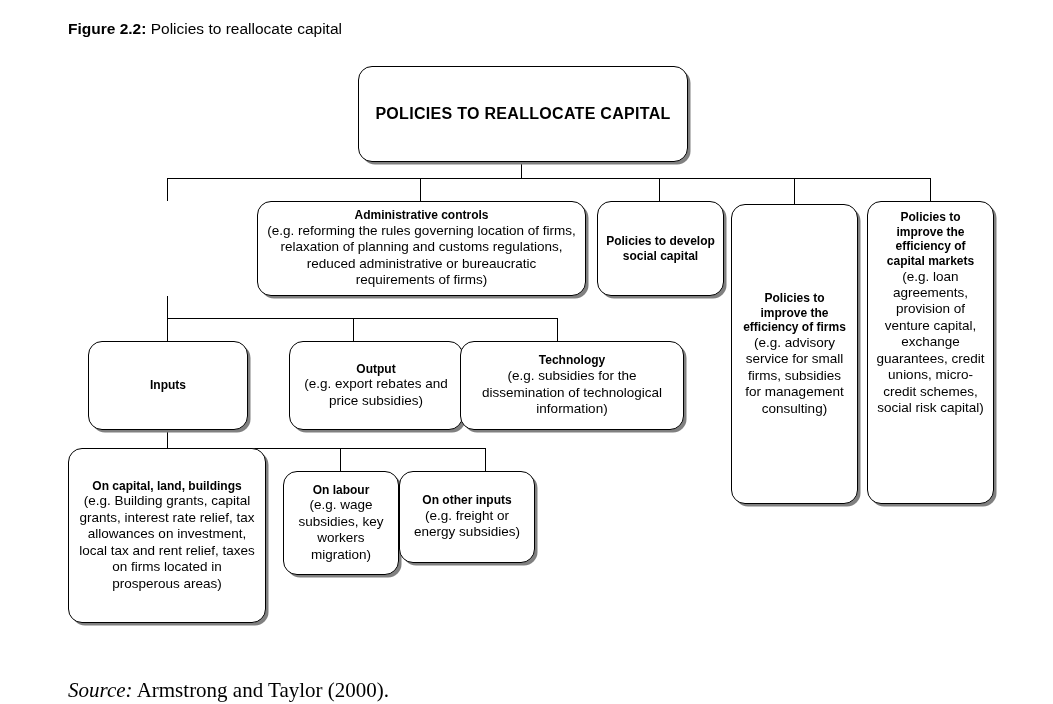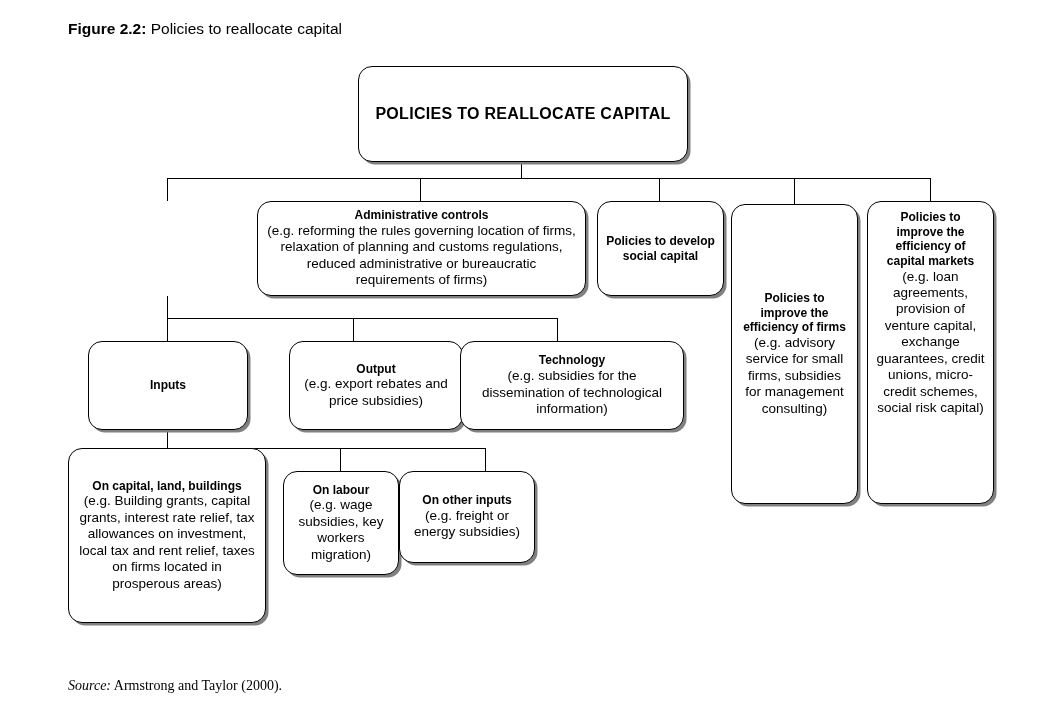--- a/index.html
+++ b/index.html
@@ -29,21 +29,21 @@
   #figure-caption .cap-label {
     font-weight: bold;
   }
 
   
   #source-note {
     position: absolute;
     left: 68px;
     top: 678px;
     font-family: "Liberation Serif", serif;
-    font-size: 14px;
+    font-size: 21px;
     line-height: 1.2;
     white-space: nowrap;
   }
   #source-note .src-label {
     font-style: italic;
   }
 
   
   #diagram {
     position: absolute;

